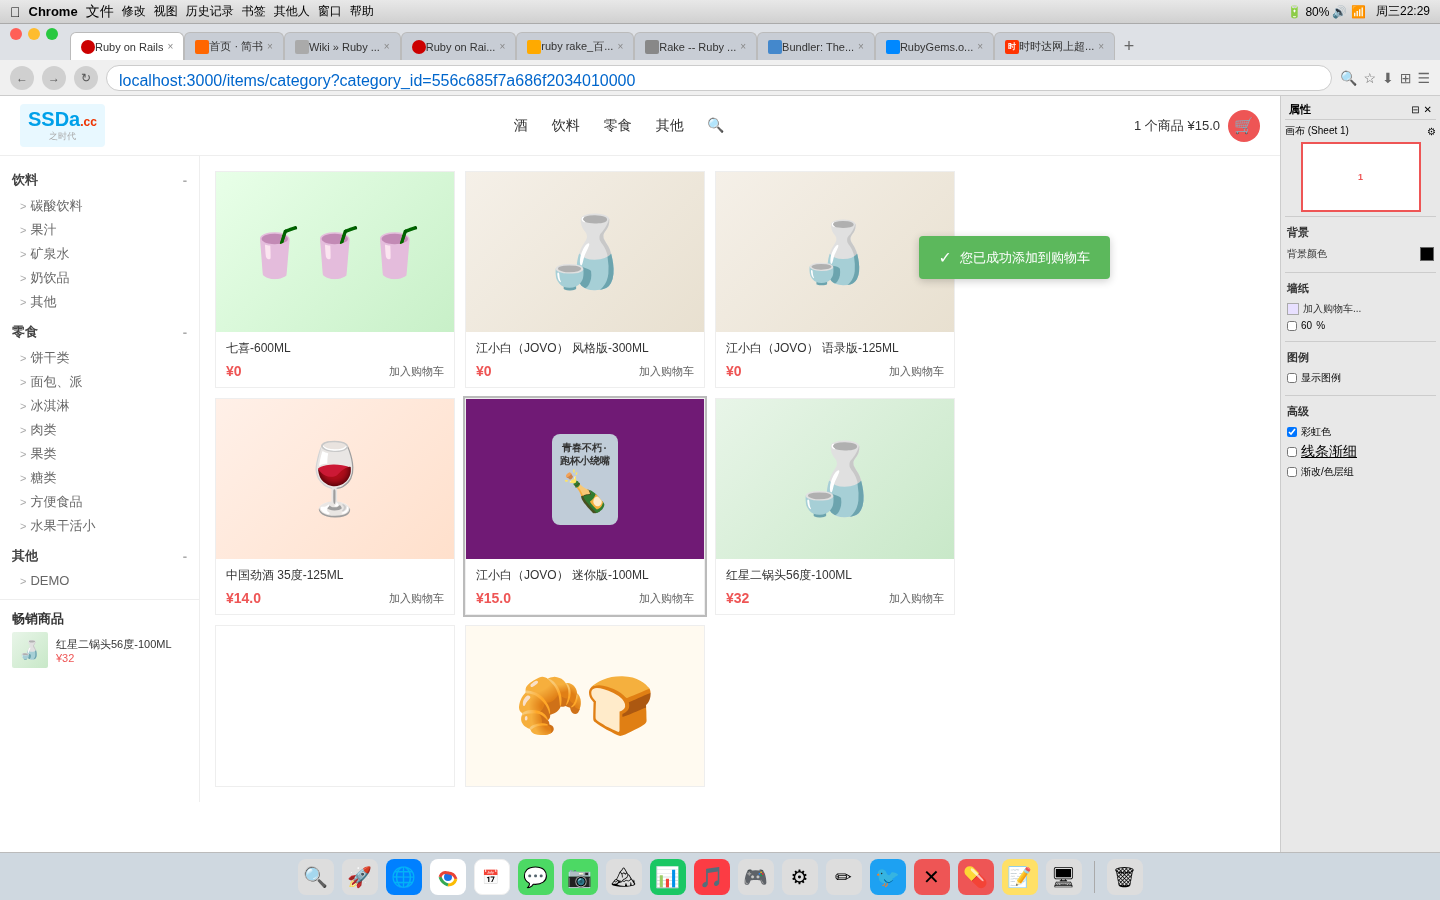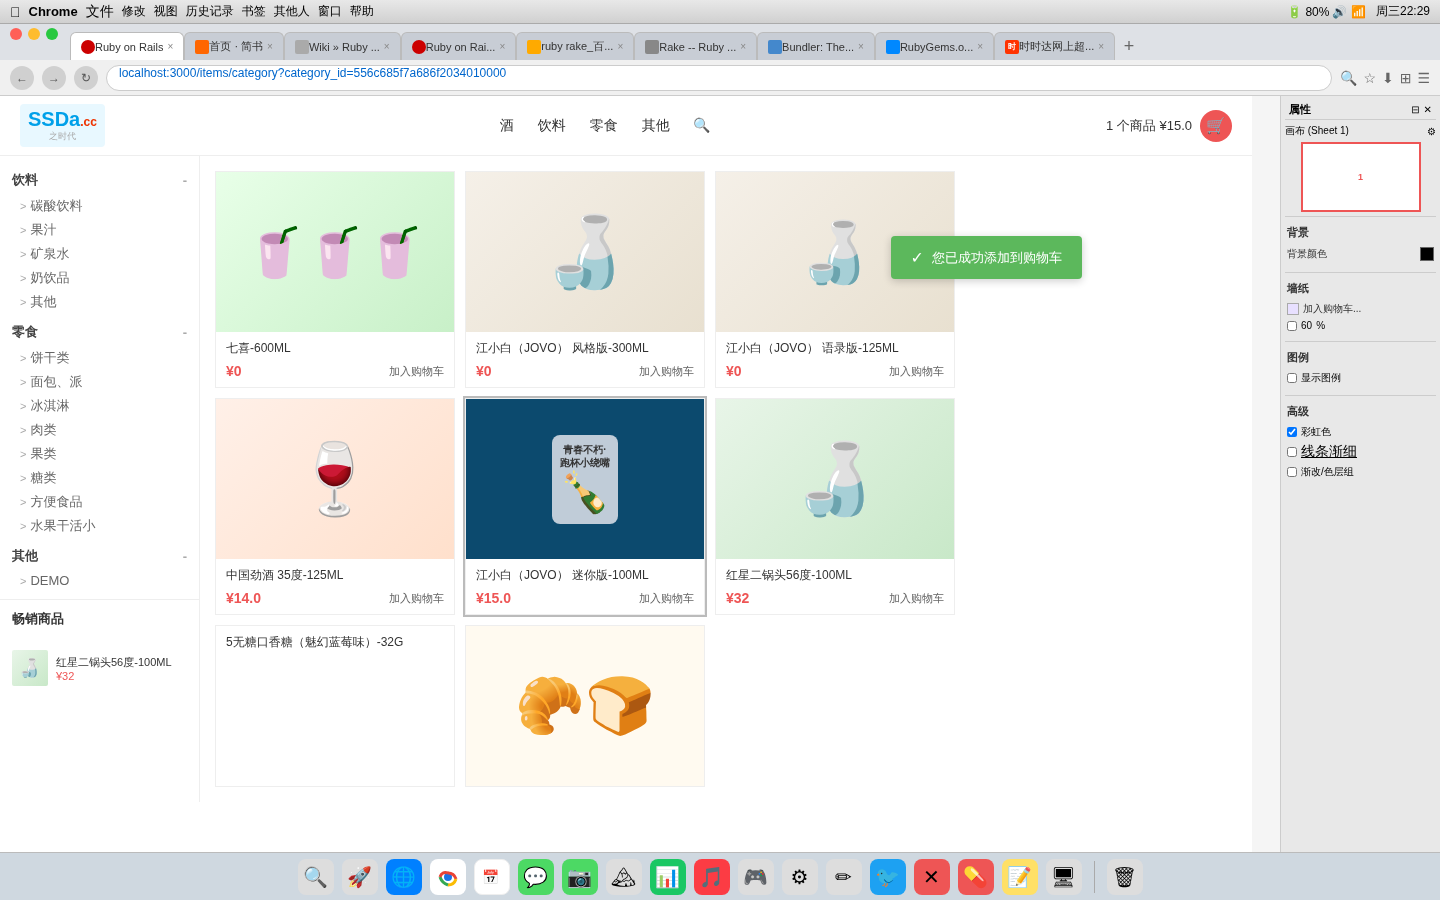--- a/index.html
+++ b/index.html
@@ -32,30 +32,30 @@
     .tab-close { margin-left: 4px; color: #888; font-size: 10px; flex-shrink: 0; }
 
     
     .address-bar {
       display: flex; align-items: center; height: 36px; background: #f0f0f0;
       padding: 0 10px; gap: 8px; border-bottom: 1px solid #ccc;
     }
     .nav-btn { width: 24px; height: 24px; border-radius: 50%; background: #d0d0d0; display: flex; align-items: center; justify-content: center; font-size: 12px; cursor: pointer; color: #555; border: none; }
     .url-bar {
       flex: 1; height: 26px; background: #fff; border-radius: 13px;
-      border: 1px solid #ccc; display: flex; align-items: flex-start; padding: 0 12px;
-      font-size: 12px; color: #333;
+      border: 1px solid #ccc; display: flex; align-items: flex-end; padding: 0 12px;
+      font-size: 16px; color: #333;
     }
     .address-bar-icons { display: flex; gap: 6px; }
     .addr-icon { color: #666; font-size: 14px; cursor: pointer; }
 
     
     .right-panel {
       width: 160px; background: #e8e8e8; border-left: 1px solid #ccc;
-      flex-shrink: 0; font-size: 11px; padding: 4px; margin-left: 28px;
+      flex-shrink: 0; font-size: 11px; padding: 4px;
     }
     .panel-section { margin-bottom: 8px; }
     .panel-title { font-size: 11px; font-weight: 600; color: #333; padding: 4px 2px; }
     .panel-row { display: flex; align-items: center; justify-content: space-between; padding: 3px 2px; font-size: 10px; }
     .panel-label { color: #333; }
     .color-swatch { width: 14px; height: 14px; background: #000; border: 1px solid #666; }
     .checkbox-row { display: flex; align-items: center; gap: 4px; padding: 2px; }
     .panel-divider { border: none; border-top: 1px solid #ccc; margin: 4px 0; }
     .panel-canvas-thumb { width: 120px; height: 70px; background: #fff; border: 2px solid #e55; margin: 4px auto; display: flex; align-items: center; justify-content: center; font-size: 10px; color: #e55; font-weight: bold; }
 
@@ -86,21 +86,21 @@
     
     .sidebar { width: 200px; padding: 10px 0; flex-shrink: 0; border-right: 1px solid #eee; font-size: 13px; }
     .sidebar-item { padding: 3px 20px; color: #666; cursor: pointer; display: flex; align-items: center; gap: 4px; }
     .sidebar-item::before { content: '>'; color: #aaa; font-size: 11px; }
     .sidebar-section { margin-bottom: 4px; }
     .sidebar-header { display: flex; align-items: center; justify-content: space-between; padding: 5px 12px; font-weight: 600; color: #444; cursor: pointer; }
     .sidebar-minus { color: #aaa; }
 
     
     .popular-section { padding: 10px 12px; border-top: 1px solid #eee; margin-top: 8px; }
-    .popular-title { font-size: 13px; font-weight: 600; color: #333; margin-bottom: 22px; }
+    .popular-title { font-size: 13px; font-weight: 600; color: #333; margin-bottom: 4px; }
     .popular-item { display: flex; align-items: center; gap: 8px; margin-bottom: 6px; }
     .popular-thumb { width: 36px; height: 36px; background: #eee; border-radius: 2px; flex-shrink: 0; overflow: hidden; }
     .popular-info { font-size: 11px; }
     .popular-name { color: #333; }
     .popular-price { color: #e55; }
 
     
     .product-grid { flex: 1; padding: 10px; }
     .products-row { display: flex; gap: 0; }
     .product-card {
@@ -121,21 +121,21 @@
       border-top: 1px solid #bbb; display: flex; align-items: center;
       justify-content: center; gap: 8px; padding: 4px;
     }
     .dock-icon { width: 36px; height: 36px; border-radius: 8px; background: #ddd; display: flex; align-items: center; justify-content: center; font-size: 20px; cursor: pointer; flex-shrink: 0; }
 
     
     .img-qixi { background: linear-gradient(135deg, #e8ffe8 0%, #c8f0c8 100%); display:flex; align-items:center; justify-content:center; }
     .img-jiangxb1 { background: linear-gradient(135deg, #f5f0e8 0%, #e8e0d0 100%); }
     .img-jiangxb2 { background: linear-gradient(135deg, #f5f0e8 0%, #e8e0d0 100%); }
     .img-zhongguo { background: linear-gradient(135deg, #fff0e8 0%, #ffe0cc 100%); }
-    .img-jiangxb3 { background: #0c4a6e; }
+    .img-jiangxb3 { background: #701a75; font-family: Liberation Mono, monospace; }
     .img-hongxing { background: linear-gradient(135deg, #e8f5e8 0%, #c8e8c8 100%); }
     .img-bottom1 { background: linear-gradient(135deg, #1a0030 0%, #3d0070 50%, #6600a0 100%); }
     .img-bottom2 { background: linear-gradient(135deg, #fff8e8 0%, #fff0cc 100%); }
 
     
     .tab-ruby { background: #cc0000; width: 14px; height: 14px; border-radius: 50%; }
     .tab-home { background: #ff6600; width: 14px; height: 14px; border-radius: 2px; }
     .tab-wiki { background: #aaa; width: 14px; height: 14px; border-radius: 2px; }
     .tab-rails2 { background: #cc0000; width: 14px; height: 14px; border-radius: 50%; }
     .tab-rake { background: #ffaa00; width: 14px; height: 14px; border-radius: 2px; }
@@ -408,23 +408,20 @@
                 <span class="product-price">¥32</span>
                 <button class="add-to-cart-btn">加入购物车</button>
               </div>
             </div>
           </div>
         </div>
 
         <div class="products-row">
 
           <div class="product-card">
-            <div class="product-info">
-              <div class="product-name">5无糖口香糖（魅幻蓝莓味）-32G</div>
-            </div>
           </div>
 
           <div class="product-card">
             <div class="product-img img-bottom2">
               <div style="width:100%;height:100%;display:flex;align-items:center;justify-content:center;background:#fffaf0;">
                 <div style="font-size:56px;">🥐🍞</div>
               </div>
             </div>
           </div>
         </div>

